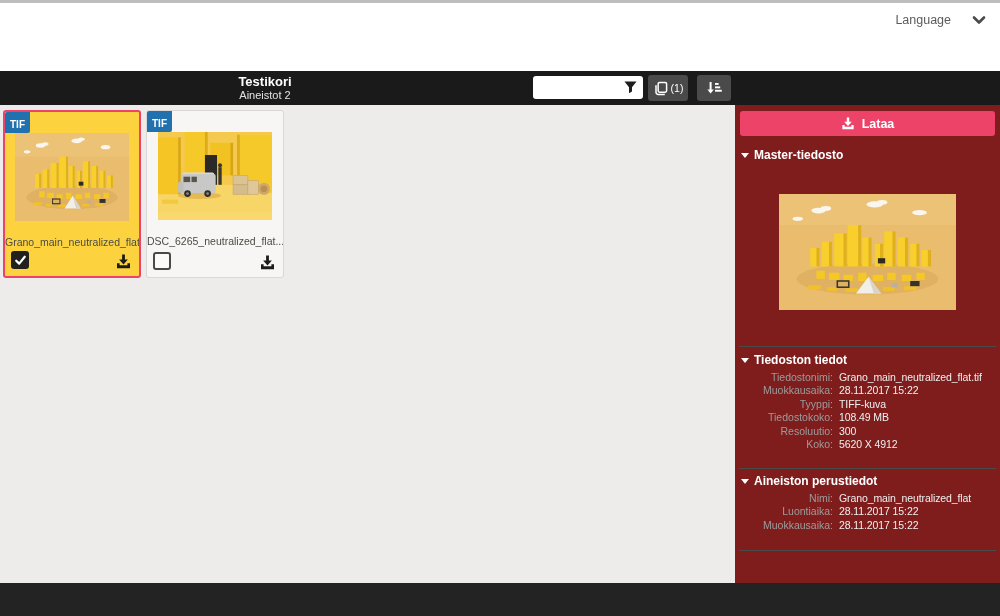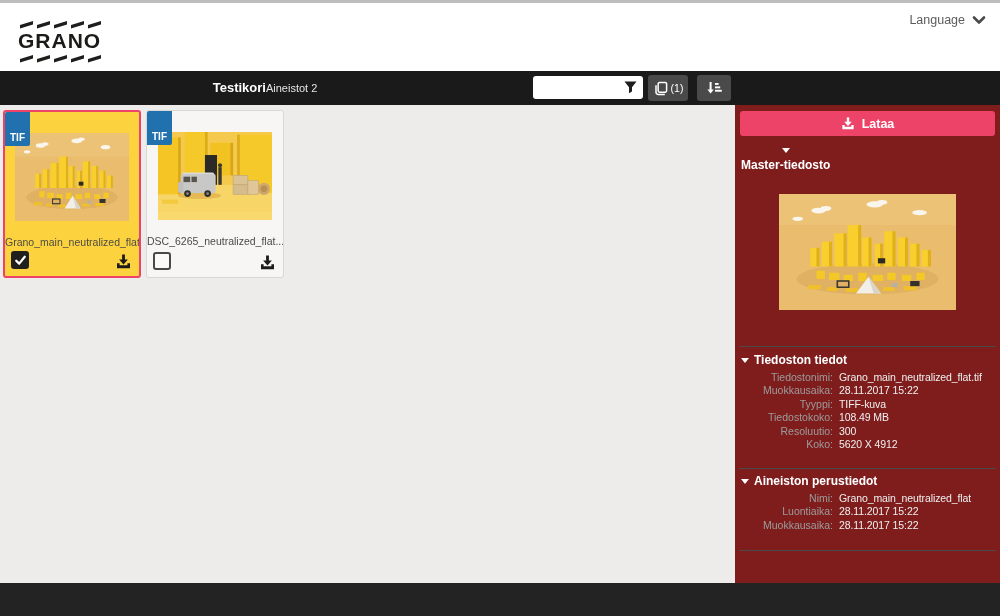--- a/index.html
+++ b/index.html
@@ -6,27 +6,27 @@
   html,body { background:#dcdcdc; }
   body { font-family:"Liberation Sans", sans-serif; }
   #app {
     position:relative; width:1000px; height:616px; background:#fff;
     overflow:hidden; margin:0 auto;
   }
   
   .top-strip { position:absolute; left:0; top:0; width:1000px; height:3px; background:#bdbdbd; }
   .header { position:absolute; left:0; top:3px; width:1000px; height:68px; background:#ffffff; }
   .logo { position:absolute; left:12px; top:12px; width:96px; height:50px; cursor:pointer; }
-  .language { position:absolute; right:14px; top:10px; display:flex; align-items:center; gap:7px;
+  .language { position:absolute; right:14px; top:10px; display:flex; align-items:center; gap:21px;
               color:#5b5b5b; font-size:12.5px; cursor:pointer; }
   .language svg { display:block; }
   
   .toolbar { position:absolute; left:0; top:71px; width:1000px; height:34px; background:#1a1a1a; }
   .tb-title-wrap { position:absolute; left:0; top:0; width:530px; height:34px;
-                   display:flex; flex-direction:row; align-items:center; justify-content:center; }
+                   display:flex; flex-direction:column; align-items:center; justify-content:center; }
   .tb-title { color:#ffffff; font-size:13px; font-weight:bold; line-height:14px; }
   .tb-subtitle { color:#e3e3e3; font-size:11px; line-height:13px; }
   .searchbox { position:absolute; left:533px; top:76px; width:110px; height:23px; background:#fff;
                border-radius:3px; }
   .searchbox input { position:absolute; left:0; top:0; width:100%; height:100%; border:none; outline:none;
                      background:transparent; border-radius:3px; padding:0 24px 0 8px; font-size:12px;
                      font-family:"Liberation Sans", sans-serif; }
   .funnel { position:absolute; right:6px; top:5px; width:13px; height:13px; color:#1d1d1d; cursor:pointer; }
   .tb-btn { position:absolute; top:75px; height:26px; background:#4a4a4a; border-radius:3px;
             display:flex; align-items:center; justify-content:center; gap:3px; color:#fff; cursor:pointer; }
@@ -35,21 +35,21 @@
   .btn-sort { left:697px; width:34px; }
   .panel-header { position:absolute; left:735px; top:0; width:265px; height:34px;
                   display:flex; align-items:center; justify-content:center;
                   color:#fff; font-size:12px; font-weight:bold;margin-top:48px; }
   
   .main { position:absolute; left:0; top:105px; width:735px; height:478px; background:#edecea; }
   .card { position:absolute; top:5px; width:138px; height:168px; border-radius:3px; cursor:pointer; }
   .card-selected { left:3px; background:#fcd33f; border:2px solid #ee4368; }
   .card-plain { left:146px; background:#f7f6f4; border:1px solid #d9d8d6; }
   .badge { position:absolute; left:0; top:0; background:#2071ae; color:#fff; font-size:10px;
-           font-weight:bold; padding:20px 5px 3px 5px; border-radius:2px 0 2px 0; line-height:11px; }
+           font-weight:bold; padding:7px 5px 3px 5px; border-radius:2px 0 2px 0; line-height:11px; }
   .thumb { position:absolute; left:50%; transform:translateX(-50%); top:21px; width:114px; height:88px;
            overflow:hidden; }
   .thumb svg { display:block; }
   .filename { position:absolute; left:0; top:124px; width:100%; text-align:center; font-size:10.5px;
               color:#4c4b45; white-space:nowrap; overflow:hidden; }
   .checkbox { position:absolute; left:6px; bottom:7px; width:18px; height:18px; border-radius:3px;
               display:flex; align-items:center; justify-content:center; cursor:pointer; }
   .checkbox.checked { background:#21201d; }
   .checkbox.unchecked { background:#fbfaf8; border:2px solid #4a4946; }
   .card-dl { position:absolute; right:7px; bottom:7px; width:17px; height:15px; color:#1d1c19; cursor:pointer; }
@@ -196,37 +196,20 @@
         <circle cx="158" cy="84" r="5" fill="#b98f54"></circle>
       <rect x="6" y="100" width="24" height="6" fill="#f3c93e"></rect>
     </g>
   </defs>
 </svg>
 
 <div id="app">
   <div class="top-strip"></div>
 
   <div class="header">
-    <div class="logo">
-      <svg width="96" height="50" viewBox="0 0 96 50">
-        <g fill="#1f1e1c">
-          <path d="M8 10 l13 -4 l0 3.4 l-13 4 z"></path>
-            <path d="M25 10 l13 -4 l0 3.4 l-13 4 z"></path>
-          <path d="M42 10 l13 -4 l0 3.4 l-13 4 z"></path>
-            <path d="M59 10 l13 -4 l0 3.4 l-13 4 z"></path>
-          <path d="M76 10 l13 -4 l0 3.4 l-13 4 z"></path>
-          <path d="M8 44 l13 -4 l0 3.4 l-13 4 z"></path>
-            <path d="M25 44 l13 -4 l0 3.4 l-13 4 z"></path>
-          <path d="M42 44 l13 -4 l0 3.4 l-13 4 z"></path>
-            <path d="M59 44 l13 -4 l0 3.4 l-13 4 z"></path>
-          <path d="M76 44 l13 -4 l0 3.4 l-13 4 z"></path>
-        </g>
-        <text x="6" y="33" font-family="'Liberation Sans', sans-serif" font-size="21" font-weight="bold" letter-spacing="1" fill="#1c1b19">GRANO</text>
-      </svg>
-    </div>
     <div class="language">
       <span>Language</span>
       <svg width="14" height="10" viewBox="0 0 14 10" style="color:#4a4a4a">
           <use href="#icon-chevron"></use>
         </svg>
     </div>
   </div>
 
   <div class="toolbar">
     <div class="tb-title-wrap">
@@ -290,21 +273,21 @@
   </div>
 
   <div class="panel">
     <div class="lataa">
       <svg width="14" height="13" viewBox="0 0 16 15" style="color:#fff">
           <use href="#icon-download"></use>
         </svg>
       <span>Lataa</span>
     </div>
 
-    <div class="section-h" style="top:43px;flex-direction:column;">
+    <div class="section-h" style="top:43px;">
       <span class="caret"></span>
       <span>Master-tiedosto</span>
     </div>
 
     <div class="master-thumb">
       <svg width="177" height="116" viewBox="0 0 170 112" preserveAspectRatio="none">
           <use href="#sceneA"></use>
         </svg>
     </div>
 

